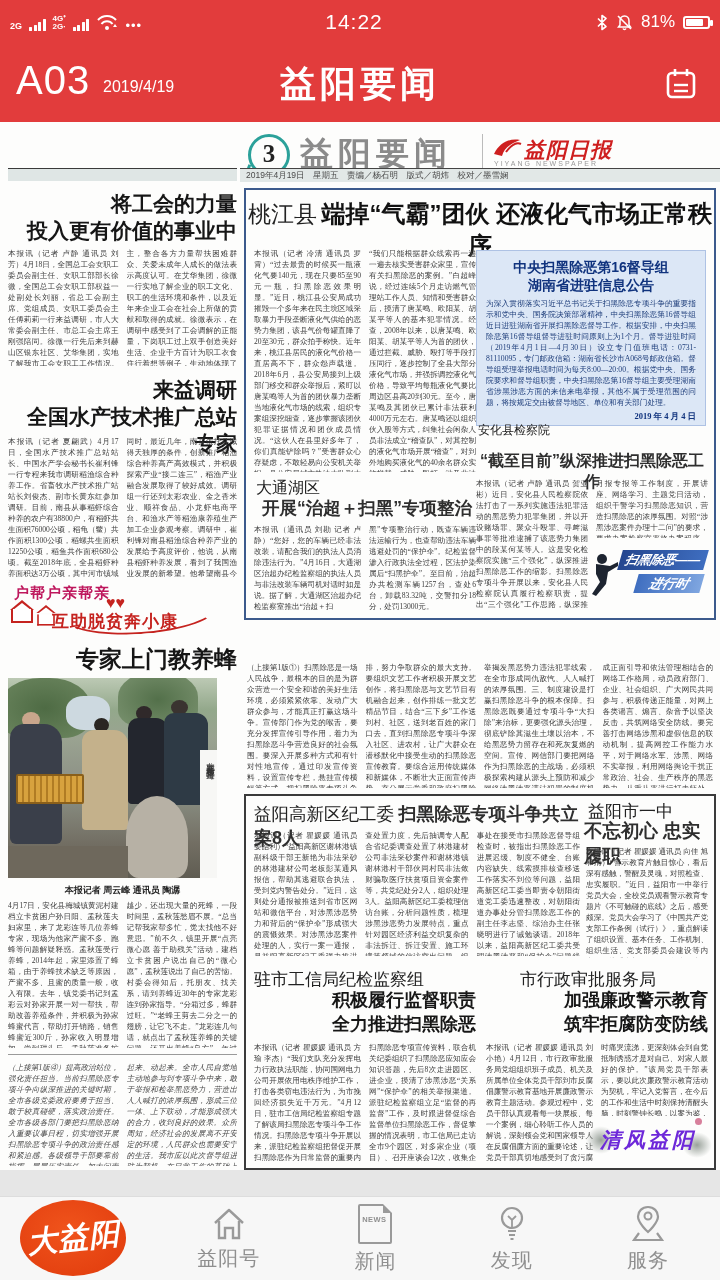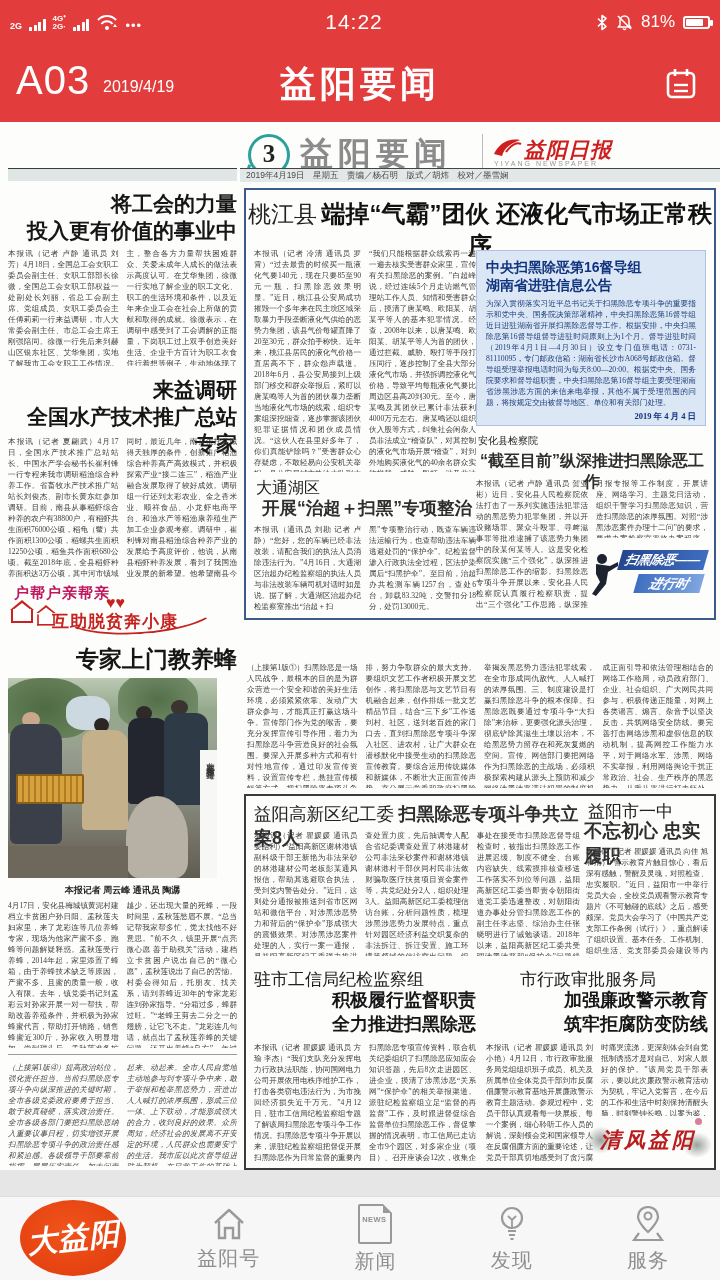--- a/index.html
+++ b/index.html
@@ -42,21 +42,21 @@
   .mh-sep{position:absolute;width:1px;height:34px;background:#bbb;}
   .mh-logo{position:absolute;color:#ce1f1f;font-style:italic;font-weight:bold;font-size:21px;letter-spacing:1px;}
   .mh-logo-en{position:absolute;font-size:7px;color:#9a9a9a;letter-spacing:2px;font-family:"Liberation Sans",sans-serif;}
   .mh-swoosh{position:absolute;width:30px;height:22px;}
   .dateline{position:absolute;background:#e2e8e7;font-size:8.5px;color:#4a4a4a;line-height:13px;padding-left:6px;
             font-family:"Liberation Sans",sans-serif;border-top:1px solid #444;}
   
   .midbox{border:2px solid #3c5a8c;}
   .botbox{border:2px solid #3b3b3b;}
   .notice{background:#dce7f6;border:1px solid #aec2e4;box-sizing:border-box;padding:7px 9px 4px 9px;}
-  .notice-t{text-align:left;font-family:"Liberation Sans",sans-serif;font-weight:bold;font-size:14px;line-height:18px;color:#10337e;}
+  .notice-t{text-align:center;font-family:"Liberation Sans",sans-serif;font-weight:bold;font-size:14px;line-height:18px;color:#10337e;}
   .notice-b{font-size:7.7px;line-height:11px;text-align:justify;color:#1d3d7a;margin-top:4px;}
   .notice-d{text-align:right;font-size:8.5px;font-weight:bold;color:#10337e;margin-top:3px;}
   .kicker{font-family:"Liberation Sans",sans-serif;color:#222;}
   
   .pov1{color:#be185d;font-weight:bold;font-size:15px;font-family:"Liberation Sans",sans-serif;letter-spacing:1px;}
   .pov2{color:#c5231f;font-weight:bold;font-size:17px;font-family:"Liberation Sans",sans-serif;letter-spacing:1px;}
   .pov-house{position:absolute;width:18px;height:12px;border:2.5px solid #c5231f;border-top:none;background:#fff;}
   .pov-roof{position:absolute;width:0;height:0;border-left:12px solid transparent;border-right:12px solid transparent;border-bottom:10px solid #c5231f;}
   .pov-roof i{position:absolute;left:-9px;top:3px;width:0;height:0;border-left:9px solid transparent;border-right:9px solid transparent;border-bottom:7px solid #fff;}
   .pov-heart{position:absolute;color:#c5231f;font-size:16px;}
@@ -65,21 +65,21 @@
   .photo{background:linear-gradient(180deg,#bcc9b4 0%,#93a88b 16%,#9aa391 30%,#8d9186 52%,#80807600 52%),
          linear-gradient(180deg,#aab8a6 0%,#8f9a88 40%,#868a7e 62%,#736f64 82%,#5f5c52 100%);overflow:hidden;position:relative;}
   .ph{position:absolute;border-radius:45% 45% 30% 30%;}
   .photo-cap{position:absolute;right:0;bottom:0;width:17px;height:128px;background:#f7f7f5;
              writing-mode:vertical-rl;font-size:8.5px;letter-spacing:1px;color:#333;padding-top:6px;box-sizing:border-box;}
   .byline{font-family:"Liberation Sans",sans-serif;font-weight:bold;font-size:9px;color:#222;text-align:center;}
   .hrule{background:#9a9a9a;height:1px;}
   
   .badge-bar{position:absolute;transform:skewX(-16deg);color:#fff;font-style:italic;font-weight:bold;
              font-family:"Liberation Sans",sans-serif;text-align:center;}
-  .qf{color:#b91c1c;font-weight:bold;font-style:italic;font-size:21px;letter-spacing:3px;font-family:"Liberation Serif",serif;}
+  .qf{color:#6d28d9;font-weight:bold;font-style:italic;font-size:21px;letter-spacing:3px;font-family:"Liberation Serif",serif;}
   .qf-ink{position:absolute;background:radial-gradient(ellipse at center,#9aa29b 0%,rgba(160,168,160,0) 70%);}
   
   .gap{position:absolute;top:1170px;left:0;width:720px;height:26px;background:#e6e6e6;}
   .tabbar{position:absolute;top:1196px;left:0;width:720px;height:84px;background:#f7f7f7;border-top:1px solid #ddd;}
   .applogo{position:absolute;left:20px;top:3px;width:106px;height:76px;border-radius:50%;
            background:radial-gradient(ellipse at 45% 40%,#f0541c,#e03a0c);display:flex;align-items:center;justify-content:center;}
   .applogo span{color:#fff;font-weight:bold;font-style:italic;font-size:30px;transform:rotate(-6deg);letter-spacing:1px;
                 font-family:"Liberation Serif",serif;}
   .tabs{position:absolute;left:150px;right:4px;top:0;bottom:0;display:flex;justify-content:space-around;align-items:center;}
   .tab{display:flex;flex-direction:column;align-items:center;gap:4px;color:#8f8f8f;}
@@ -246,21 +246,21 @@
         <div class="tc">黑”专项整治行动，既查车辆违法运输行为，也查帮助违法车辆逃避处罚的“保护伞”。纪检监督渗入行政执法全过程，区法护染属后“扫黑护伞”。至目前，治超办共检测车辆1257台，查处6台，卸载83.32吨，交警扣分18分，处罚13000元。</div>
       </div>
 
       <div class="abs notice" style="left:230px;top:60px;width:230px;height:176px">
         <div class="notice-t">中央扫黑除恶第16督导组</div>
         <div class="notice-t">湖南省进驻信息公告</div>
         <div class="notice-b">为深入贯彻落实习近平总书记关于扫黑除恶专项斗争的重要指示和党中央、国务院决策部署精神，中央扫黑除恶第16督导组近日进驻湖南省开展扫黑除恶督导工作。根据安排，中央扫黑除恶第16督导组督导进驻时间原则上为1个月。督导进驻时间（2019年4月1日—4月30日）设立专门值班电话：0731-81110095，专门邮政信箱：湖南省长沙市A068号邮政信箱。督导组受理举报电话时间为每天8:00—20:00。根据党中央、国务院要求和督导组职责，中央扫黑除恶第16督导组主要受理湖南省涉黑涉恶方面的来信来电举报，其他不属于受理范围的问题，将按规定交由被督导地区、单位和有关部门处理。</div>
         <div class="notice-d">2019 年 4 月 4 日</div>
       </div>
 
-      <div class="kicker abs" style="left:232px;top:244px;font-size:10px">安化县检察院</div>
+      <div class="kicker abs" style="left:232px;top:232px;font-size:12px">安化县检察院</div>
       <div class="abs" style="left:230px;top:261px;width:232px;font-family:'Liberation Sans',sans-serif;font-weight:bold;font-size:16px;text-align:center">“截至目前”纵深推进扫黑除恶工作</div>
       <div class="tc abs" style="left:230px;top:288px;width:112px;height:132px">本报讯（记者 卢静 通讯员 贺亚彬）近日，安化县人民检察院依法打击了一系列实施违法犯罪活动的黑恶势力犯罪集团，并以开设赌场罪、聚众斗殴罪、寻衅滋事罪等批准逮捕了该恶势力集团中的段某何某等人。这是安化检察院实施“三个强化”，纵深推进扫黑除恶工作的缩影。扫黑除恶专项斗争开展以来，安化县人民检察院认真履行检察职责，提出“三个强化”工作思路，纵深推进扫黑除恶工作。依法、准确、有力打击黑恶势力犯罪。“三个强化”即强化组织领导、强化严格办案、强化联动机制。今年来，安化检察院成立扫黑除恶专项斗争领导小组，院领导下沉办案一线，带头办理涉黑涉恶案件5件7人，出台《安化县人民检察院扫黑除恶专项斗争工作实施方案》等文件，建立案件快捷报送、重大案件汇报、案件倒排周期，</div>
       <div class="tc abs" style="left:350px;top:288px;width:112px;height:60px">月报专报等工作制度，开展讲座、网络学习、主题党日活动，组织干警学习扫黑除恶知识，营造扫黑除恶的浓厚氛围。对照“涉黑涉恶案件办理十二问”的要求，要求办案检察官严格办案程序，每走一个步骤都进行自查自纠、查缺补漏，监督全面到位。按照“一案四查”的办案要求，充分发挥检察职能，快速办理涉黑涉恶案件在审查逮捕、审查起诉阶段办案流程表，建立重大案件快查快办机制，在办案任务繁重的情况下，坚持提前介入，引导公安机关全面收集、固定证据，并与公安机关联合下发《关于提前介入扫黑除恶案件工作方案》。至4月3日，安化检察院共批捕涉黑涉恶案件22件50人，受理移送起诉13件43人。</div>
 
       <div class="abs" style="left:342px;top:352px;width:120px;height:64px">
         <svg width="34" height="46" viewBox="0 0 34 46" style="position:absolute;left:0;top:10px">
           <circle cx="14" cy="7" r="5" fill="#1d2430"></circle>
           <path d="M8 12 L22 14 L30 10 L30 14 L20 20 L18 32 L8 44 L4 42 L12 30 L8 22 Z" fill="#1d2430"></path>
         </svg>
         <div class="badge-bar" style="left:32px;top:8px;width:86px;height:20px;font-size:12.5px;line-height:20px;background:linear-gradient(90deg,#24468f,#3f6ec0)">扫黑除恶——</div>

